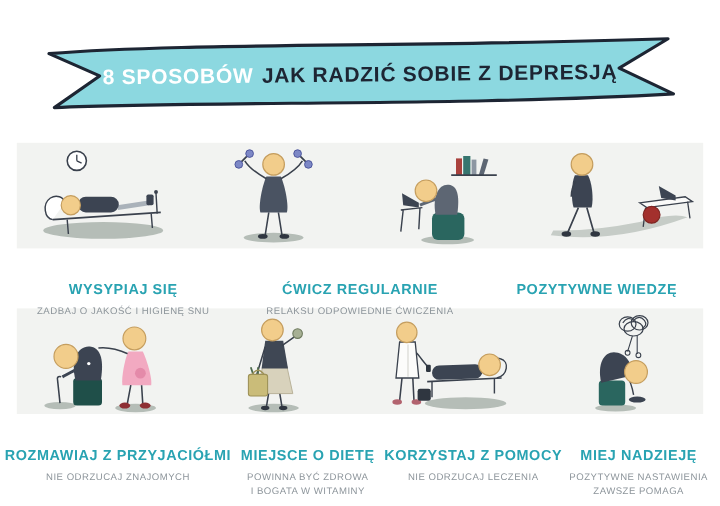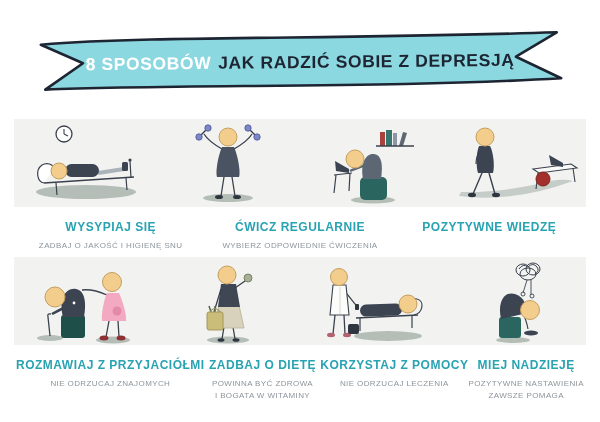--- a/index.html
+++ b/index.html
@@ -36,24 +36,24 @@
     margin: 24px 14px 0;
     height: 88px;
     background: #f2f3f1;
     display: flex;
   }
   .row-band .cell {
     flex: 1 1 0;
     display: flex; align-items: center; justify-content: center;
   }
   .row-captions {
-    margin: 0 16px;
+    margin: 0 4px;
     height: 50px;
     display: flex;
-    padding-top: 13px;
+    padding-top: 27px;
   }
   .caption-cell {
     flex: 1 1 0;
     display: flex; flex-direction: column; align-items: center;
     text-align: center;
   }
   .panel-title {
     color: #29a3b2;
     font-size: 12px; font-weight: bold; letter-spacing: 0.5px;
     margin-bottom: 6px;
@@ -149,21 +149,21 @@
   </div>
 </div>
 
 <div class="row-captions">
   <div class="caption-cell">
     <div class="panel-title">WYSYPIAJ SIĘ</div>
     <div class="panel-subtitle">ZADBAJ O JAKOŚĆ I HIGIENĘ SNU</div>
   </div>
   <div class="caption-cell">
     <div class="panel-title">ĆWICZ REGULARNIE</div>
-    <div class="panel-subtitle">WYBIERZ ODPOWIEDNIE ĆWICZENIA</div>
+    <div class="panel-subtitle">RELAKSU ODPOWIEDNIE ĆWICZENIA</div>
   </div>
   <div class="caption-cell">
     <div class="panel-title">POZYTYWNE WIEDZĘ</div>
   </div>
 </div>
 
 <div class="row-band" style="margin-top:0;">
 
   <div class="cell">
     <svg viewBox="0 0 143 88" width="143" height="88">
@@ -240,21 +240,21 @@
     </svg>
   </div>
 </div>
 
 <div class="row-captions">
   <div class="caption-cell">
     <div class="panel-title">ROZMAWIAJ Z PRZYJACIÓŁMI</div>
     <div class="panel-subtitle">NIE ODRZUCAJ ZNAJOMYCH</div>
   </div>
   <div class="caption-cell">
-    <div class="panel-title">ZADBAJ O DIETĘ</div>
+    <div class="panel-title">MIEJSCE O DIETĘ</div>
     <div class="panel-subtitle">POWINNA BYĆ ZDROWA
 I BOGATA W WITAMINY</div>
   </div>
   <div class="caption-cell">
     <div class="panel-title">KORZYSTAJ Z POMOCY</div>
     <div class="panel-subtitle">NIE ODRZUCAJ LECZENIA</div>
   </div>
   <div class="caption-cell">
     <div class="panel-title">MIEJ NADZIEJĘ</div>
     <div class="panel-subtitle">POZYTYWNE NASTAWIENIA

